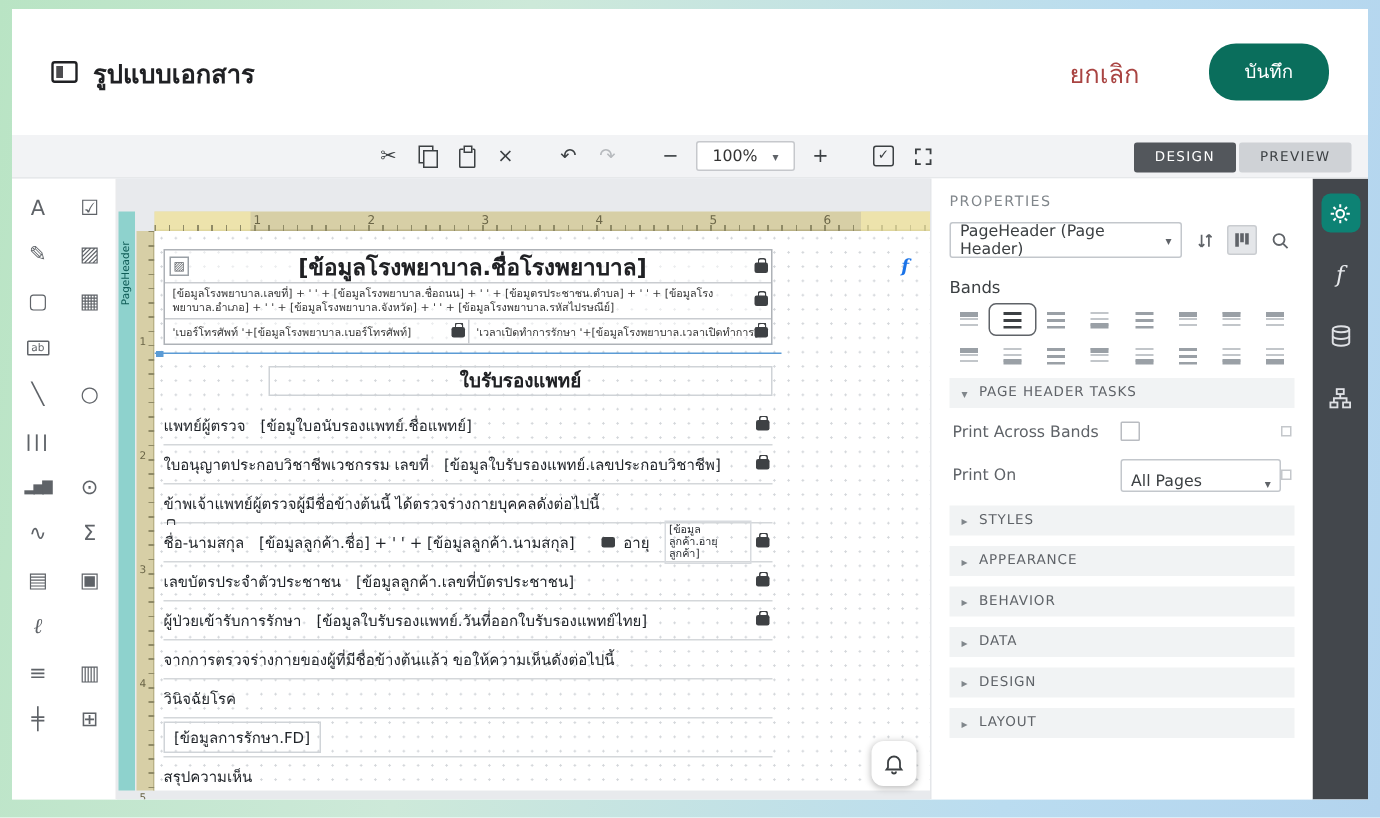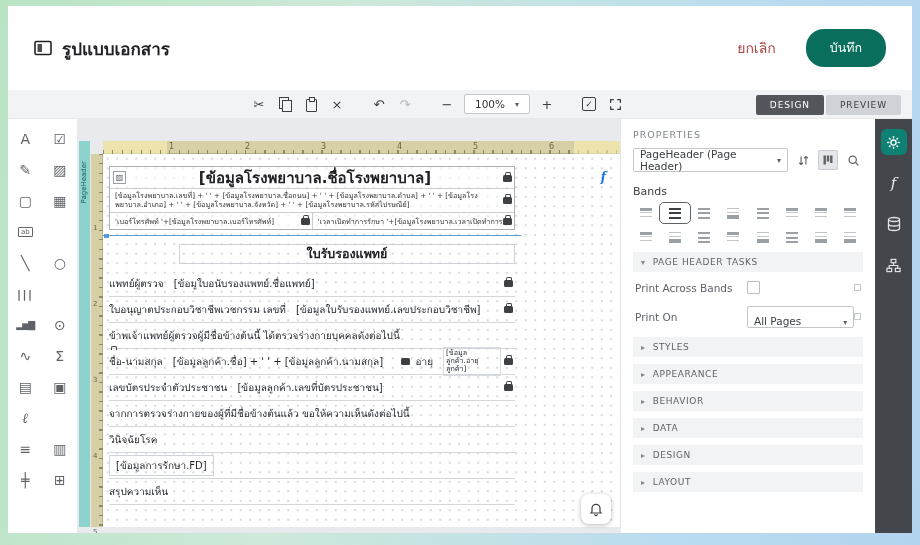--- a/index.html
+++ b/index.html
@@ -10,21 +10,21 @@
     position:relative;color:#202124;
   }
   button{border:none;background:none;font:inherit;color:inherit;cursor:pointer}
   .frame{position:absolute;left:8px;top:6px;width:904px;height:527px;background:#fff;overflow:hidden}
 
   
   .app-header{height:84px;display:flex;align-items:center;padding:0 26px;background:#fff}
   .doc-icon{display:inline-flex;margin-right:10px}
   .title{font-size:17px;font-weight:bold;color:#202124}
   .spacer{flex:1}
-  .cancel{color:#a94442;font-size:14px;margin-right:30px;cursor:pointer}
+  .cancel{color:#a94442;font-size:17px;margin-right:46px;cursor:pointer}
   .save{background:#0a6e5c;color:#fff;border-radius:18px;padding:9px 24px;font-size:12.5px}
 
   
   .toolbar{height:29px;background:#f2f3f5;display:flex;align-items:center;padding-left:238px;position:relative;border-bottom:1px solid #e6e8ea}
   .tb-btn{width:24px;height:22px;display:flex;align-items:center;justify-content:center;color:#3c4043;font-size:13px;margin:0 1px}
   .tb-btn.dim{color:#b6b9bd}
   .tb-gap{width:16px}
   .ic-copy{position:relative;width:14px;height:14px;display:inline-block}
   .ic-copy::before{content:"";position:absolute;left:1px;top:0;width:8px;height:10px;border:1.3px solid currentColor}
   .ic-copy::after{content:"";position:absolute;left:4px;top:3px;width:8px;height:10px;border:1.3px solid currentColor;background:#f2f3f5}
@@ -227,21 +227,21 @@
         <span class="canvas-f">f</span>
         <div class="page-content">
 
           <div class="phband">
             <div class="ph-row1">
               <span class="pic-box">▨</span>
               <span class="ph-title">[ข้อมูลโรงพยาบาล.ชื่อโรงพยาบาล]</span>
               <span class="lock"></span>
             </div>
             <div class="ph-row2">
-              <span>[ข้อมูลโรงพยาบาล.เลขที่] + ' ' + [ข้อมูลโรงพยาบาล.ชื่อถนน] + ' ' + [ข้อมูลโรงพยาบาล.ตำบล] + ' ' + [ข้อมูลโรงพยาบาล.อำเภอ] + ' ' + [ข้อมูลโรงพยาบาล.จังหวัด] + ' ' + [ข้อมูลโรงพยาบาล.รหัสไปรษณีย์]</span>
+              <span>[ข้อมูลโรงพยาบาล.เลขที่] + ' ' + [ข้อมูลโรงพยาบาล.ชื่อถนน] + ' ' + [ข้อมูตรประชาชน.ตำบล] + ' ' + [ข้อมูลโรงพยาบาล.อำเภอ] + ' ' + [ข้อมูลโรงพยาบาล.จังหวัด] + ' ' + [ข้อมูลโรงพยาบาล.รหัสไปรษณีย์]</span>
               <span class="lock"></span>
             </div>
             <div class="ph-row3">
               <div class="ph-cell">
                 <span>'เบอร์โทรศัพท์ '+[ข้อมูลโรงพยาบาล.เบอร์โทรศัพท์]</span>
                 <span class="lock"></span>
               </div>
               <div class="ph-cell">
                 <span>'เวลาเปิดทำการรักษา '+[ข้อมูลโรงพยาบาล.เวลาเปิดทำการ]</span>
                 <span class="lock"></span>
@@ -272,20 +272,25 @@
             <span class="rlabel">ชื่อ-นามสกุล</span>
             <span class="rfield">[ข้อมูลลูกค้า.ชื่อ] + ' ' + [ข้อมูลลูกค้า.นามสกุล]</span>
             <span class="lock lock-mid"></span>
             <span class="rlabel">อายุ</span>
             <span class="rfield small2">[ข้อมูลลูกค้า.อายุลูกค้า]</span>
             <span class="lock"></span>
           </div>
           <div class="rrow">
             <span class="rlabel">เลขบัตรประจำตัวประชาชน</span>
             <span class="rfield">[ข้อมูลลูกค้า.เลขที่บัตรประชาชน]</span>
+            <span class="lock"></span>
+          </div>
+          <div class="rrow">
+            <span class="rlabel">ผู้ป่วยเข้ารับการรักษา</span>
+            <span class="rfield">[ข้อมูลใบรับรองแพทย์.วันที่ออกใบรับรองแพทย์ไทย]</span>
             <span class="lock"></span>
           </div>
           <div class="rrow">
             <span class="rlabel">จากการตรวจร่างกายของผู้ที่มีชื่อข้างต้นแล้ว ขอให้ความเห็นดังต่อไปนี้</span>
           </div>
           <div class="rrow">
             <span class="rlabel">วินิจฉัยโรค</span>
           </div>
           <div class="rrow">
             <span class="rfield boxed">[ข้อมูลการรักษา.FD]</span>

